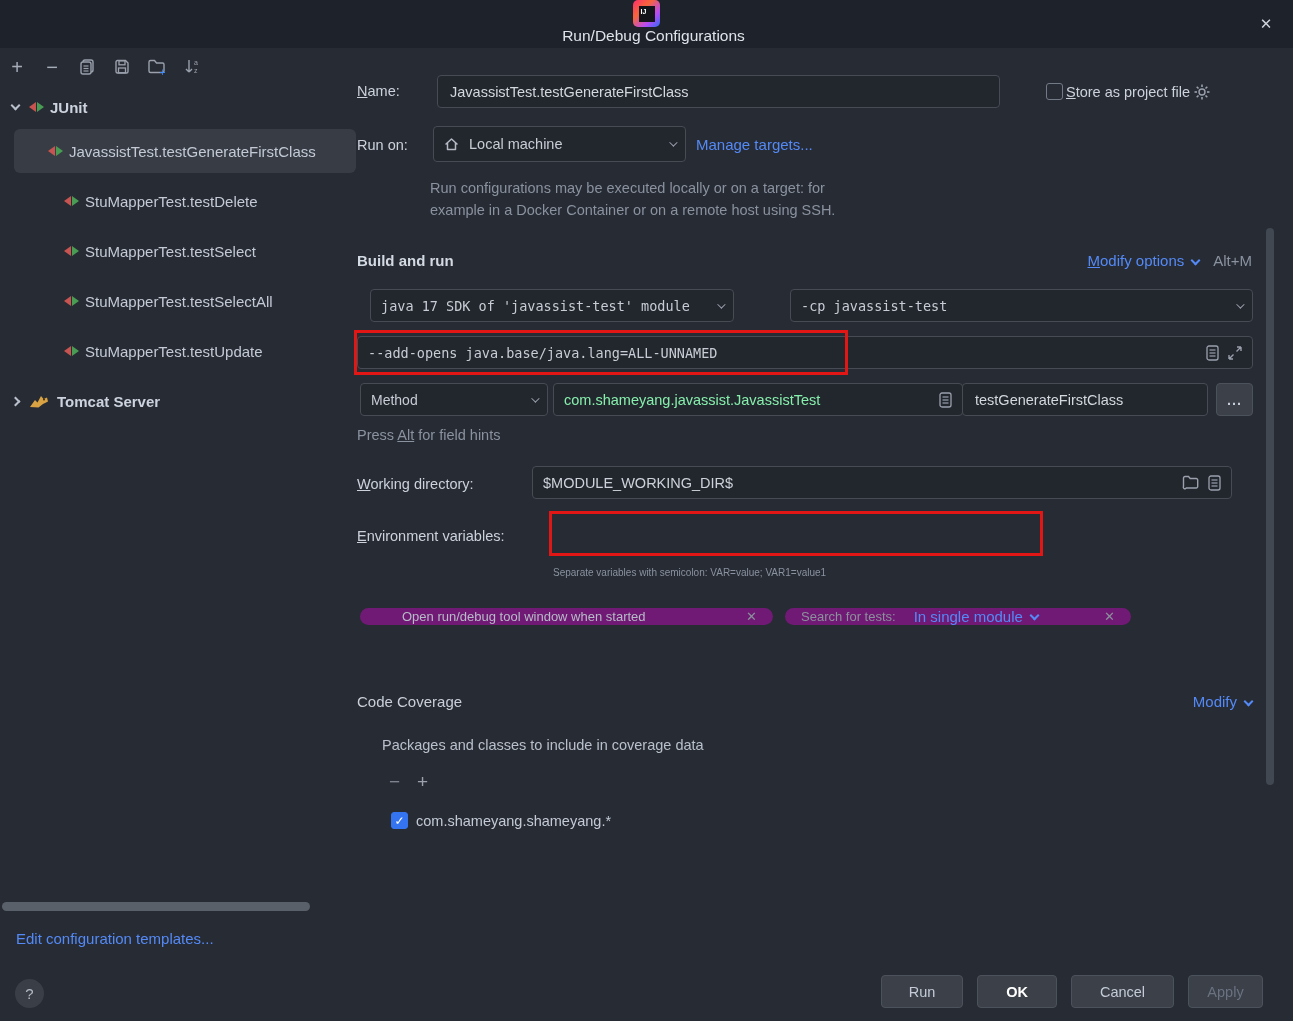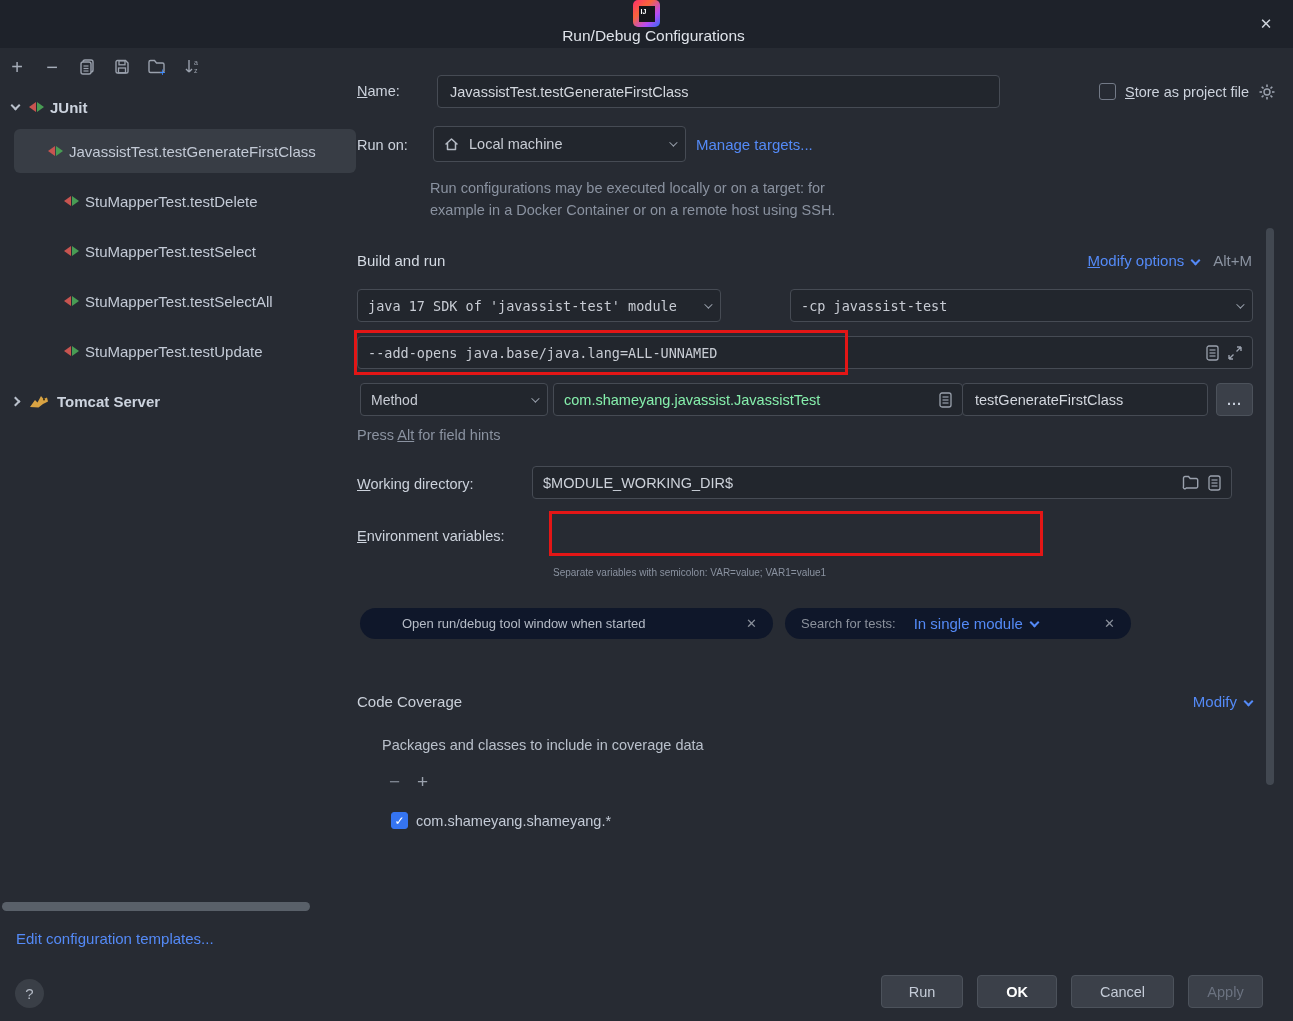--- a/index.html
+++ b/index.html
@@ -85,21 +85,21 @@
     background:transparent; border:none; outline:none; color:#d3d7de;
     font-family:"Liberation Sans",sans-serif; font-size:14.5px; width:100%;
   }
   .link { color:#548af7; cursor:pointer; }
   .dim { color:#8a92a0; }
   .fld-icons { margin-left:auto; display:flex; align-items:center; gap:9px; color:#9aa1ad; }
   .abs { position:absolute; }
   .row-flex { display:flex; align-items:center; }
   
   .pill {
-    height:31px; border-radius:16px; background:#0f172a; display:flex;
+    height:17px; border-radius:16px; background:#701a75; display:flex;
     align-items:center; padding:0 16px; font-size:13px; color:#b6bcc7; cursor:default;
   }
   .pill .x { color:#8b919c; font-size:13px; margin-left:auto; cursor:pointer; }
   
   .red-box { position:absolute; border:3px solid #e31616; z-index:9; pointer-events:none; }
   
   .btn {
     height:33px; border:1px solid #4c525b; border-radius:4px; background:#3b4049;
     color:#c4cbd7; font-size:14.5px; display:flex; align-items:center; justify-content:center;
     cursor:pointer; font-family:"Liberation Sans",sans-serif;
@@ -220,21 +220,21 @@
   </div>
 
   <div class="h-scrollbar"></div>
   <div class="edit-templates">Edit configuration templates...</div>
   <div class="help-btn">?</div>
 
   <div class="abs label mn" style="left:357px; top:83px;">Name:</div>
   <div class="abs field" style="left:437px; top:75px; width:563px;">
     <input class="text-input" value="JavassistTest.testGenerateFirstClass" style="">
   </div>
-  <div class="abs row-flex" style="left:1099px; top:75px; height:33px; gap:9px;text-align:center;">
+  <div class="abs row-flex" style="left:1046px; top:75px; height:33px; gap:3px;text-align:center;">
     <div class="checkbox"></div>
     <span class="label mn">Store as project file</span>
     <span>
       <svg width="18" height="18" viewBox="0 0 18 18">
           <circle cx="9" cy="9" r="3" fill="none" stroke="#9aa1ad" stroke-width="1.4"></circle>
           <g stroke="#9aa1ad" stroke-width="1.6">
             <line x1="9" y1="1.5" x2="9" y2="4"></line>
             <line x1="9" y1="14" x2="9" y2="16.5"></line>
             <line x1="1.5" y1="9" x2="4" y2="9"></line>
             <line x1="14" y1="9" x2="16.5" y2="9"></line>
@@ -256,28 +256,28 @@
     </span>
     <span>Local machine</span>
     <span class="dd-chev"></span>
   </div>
   <div class="abs link" style="left:696px; top:136px; font-size:15px;">Manage targets...</div>
   <div class="abs dim" style="left:430px; top:177px; font-size:14.5px; line-height:22px;">
     <div>Run configurations may be executed locally or on a target: for</div>
     <div>example in a Docker Container or on a remote host using SSH.</div>
   </div>
 
-  <div class="abs" style="left:357px; top:252px; font-size:15px; font-weight:normal; color:#d4dae3;">Build and run</div>
+  <div class="abs" style="left:357px; top:252px; font-size:15px; font-weight:bold; color:#d4dae3;">Build and run</div>
   <div class="abs row-flex" style="top:252px; right:41px; gap:8px;">
     <span class="link mn" style="font-size:15px;">Modify options</span>
     <span class="chev down" style="border-color:#548af7; margin:0;"></span>
     <span class="dim" style="font-size:15px; margin-left:6px;">Alt+M</span>
   </div>
 
-  <div class="abs dropdown mono" style="left:357px; top:289px; width:364px;">
+  <div class="abs dropdown mono" style="left:370px; top:289px; width:364px;">
     <span>java 17 SDK of 'javassist-test' module</span>
     <span class="dd-chev"></span>
   </div>
   <div class="abs dropdown mono" style="left:790px; top:289px; width:463px;">
     <span>-cp javassist-test</span>
     <span class="dd-chev"></span>
   </div>
 
   <div class="abs field mono" style="left:357px; top:336px; width:896px;">
     <span>--add-opens java.base/java.lang=ALL-UNNAMED</span>

